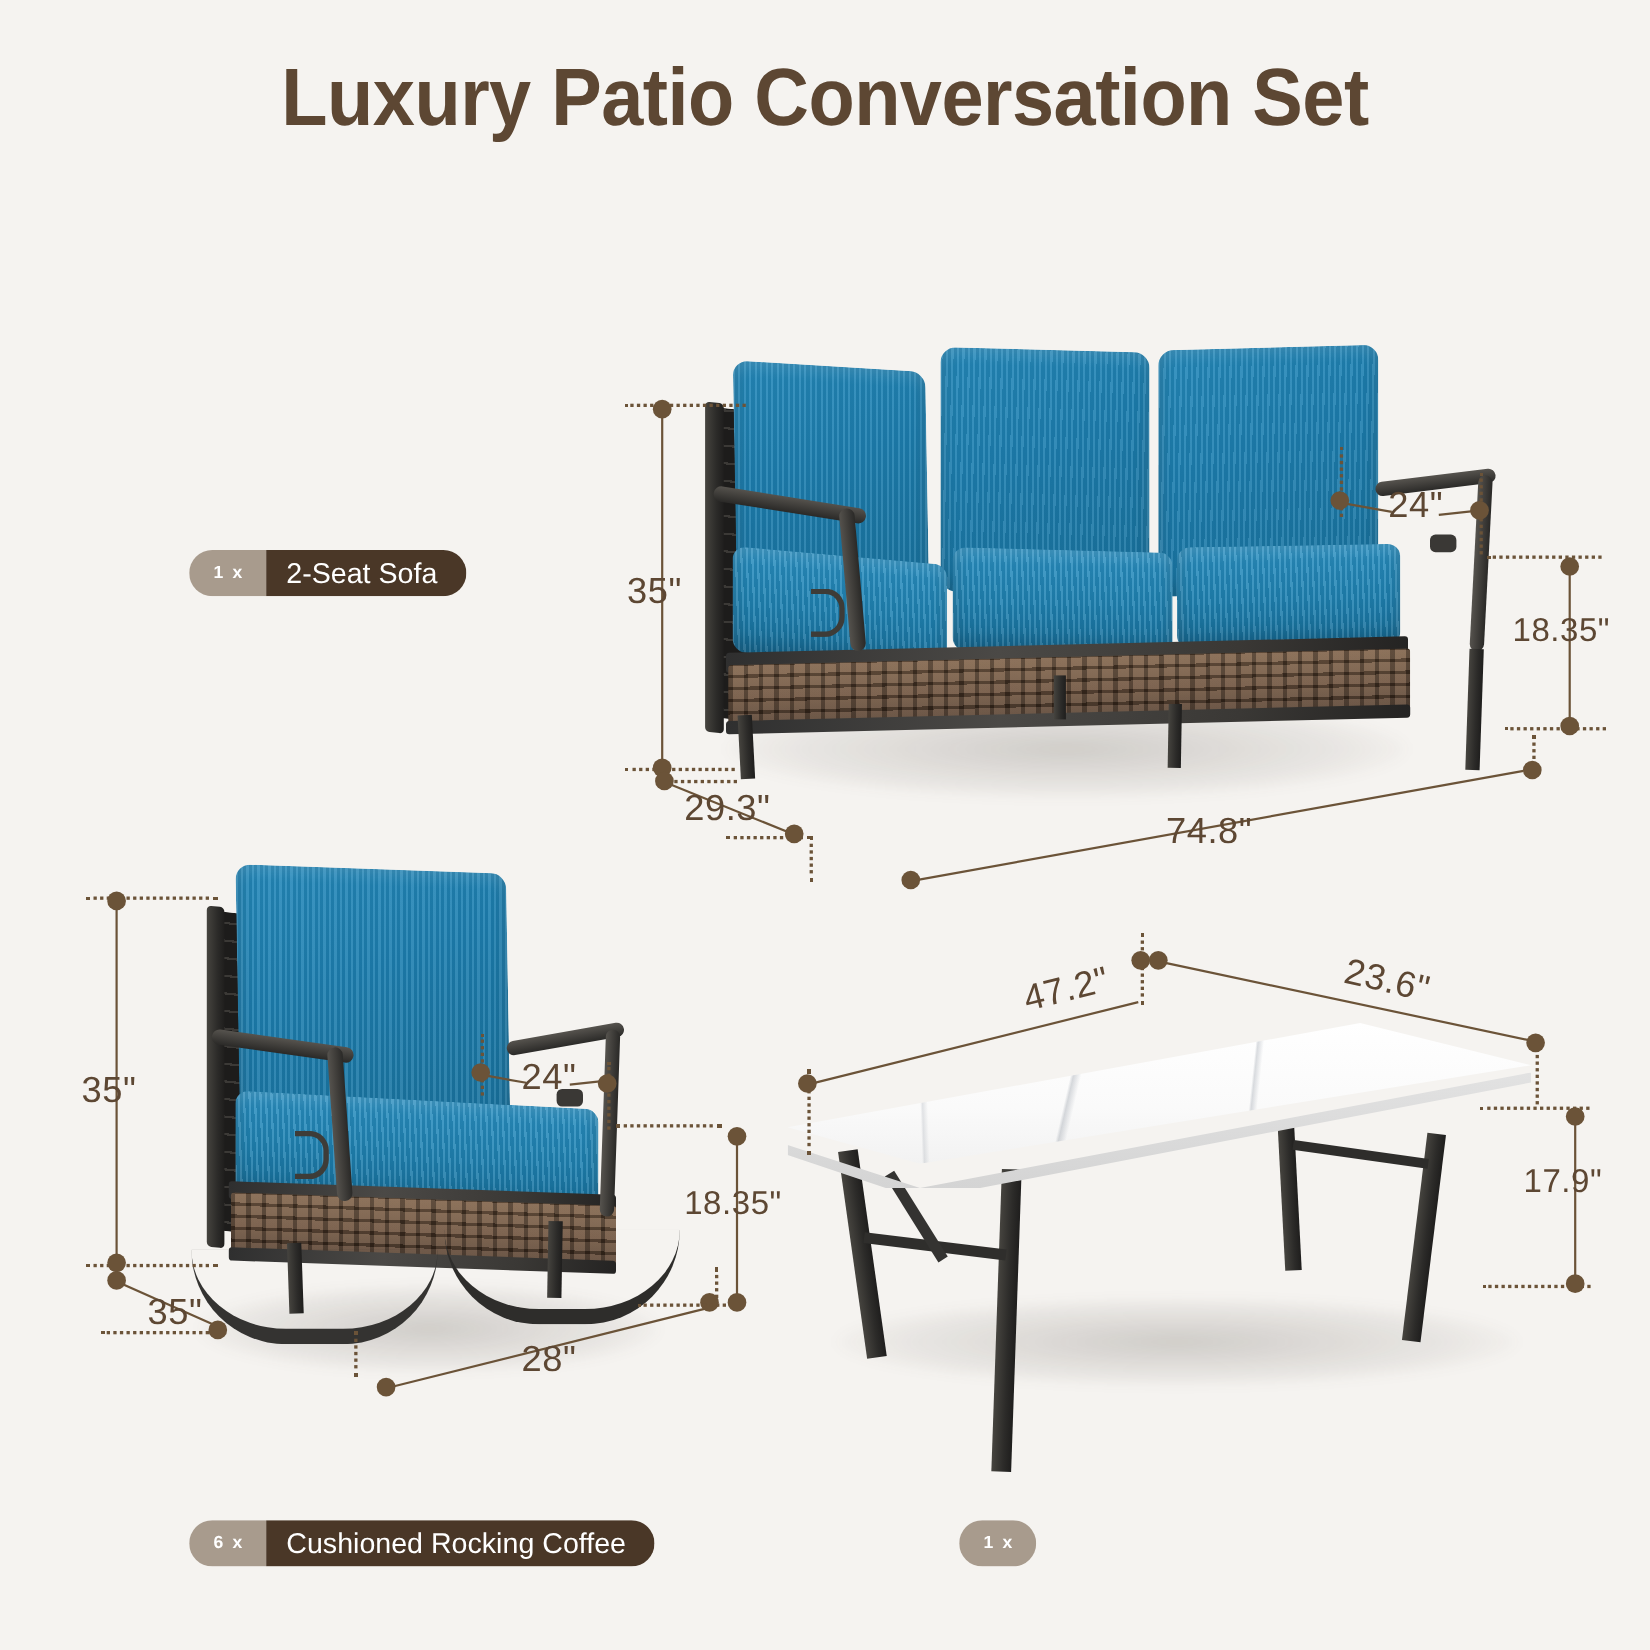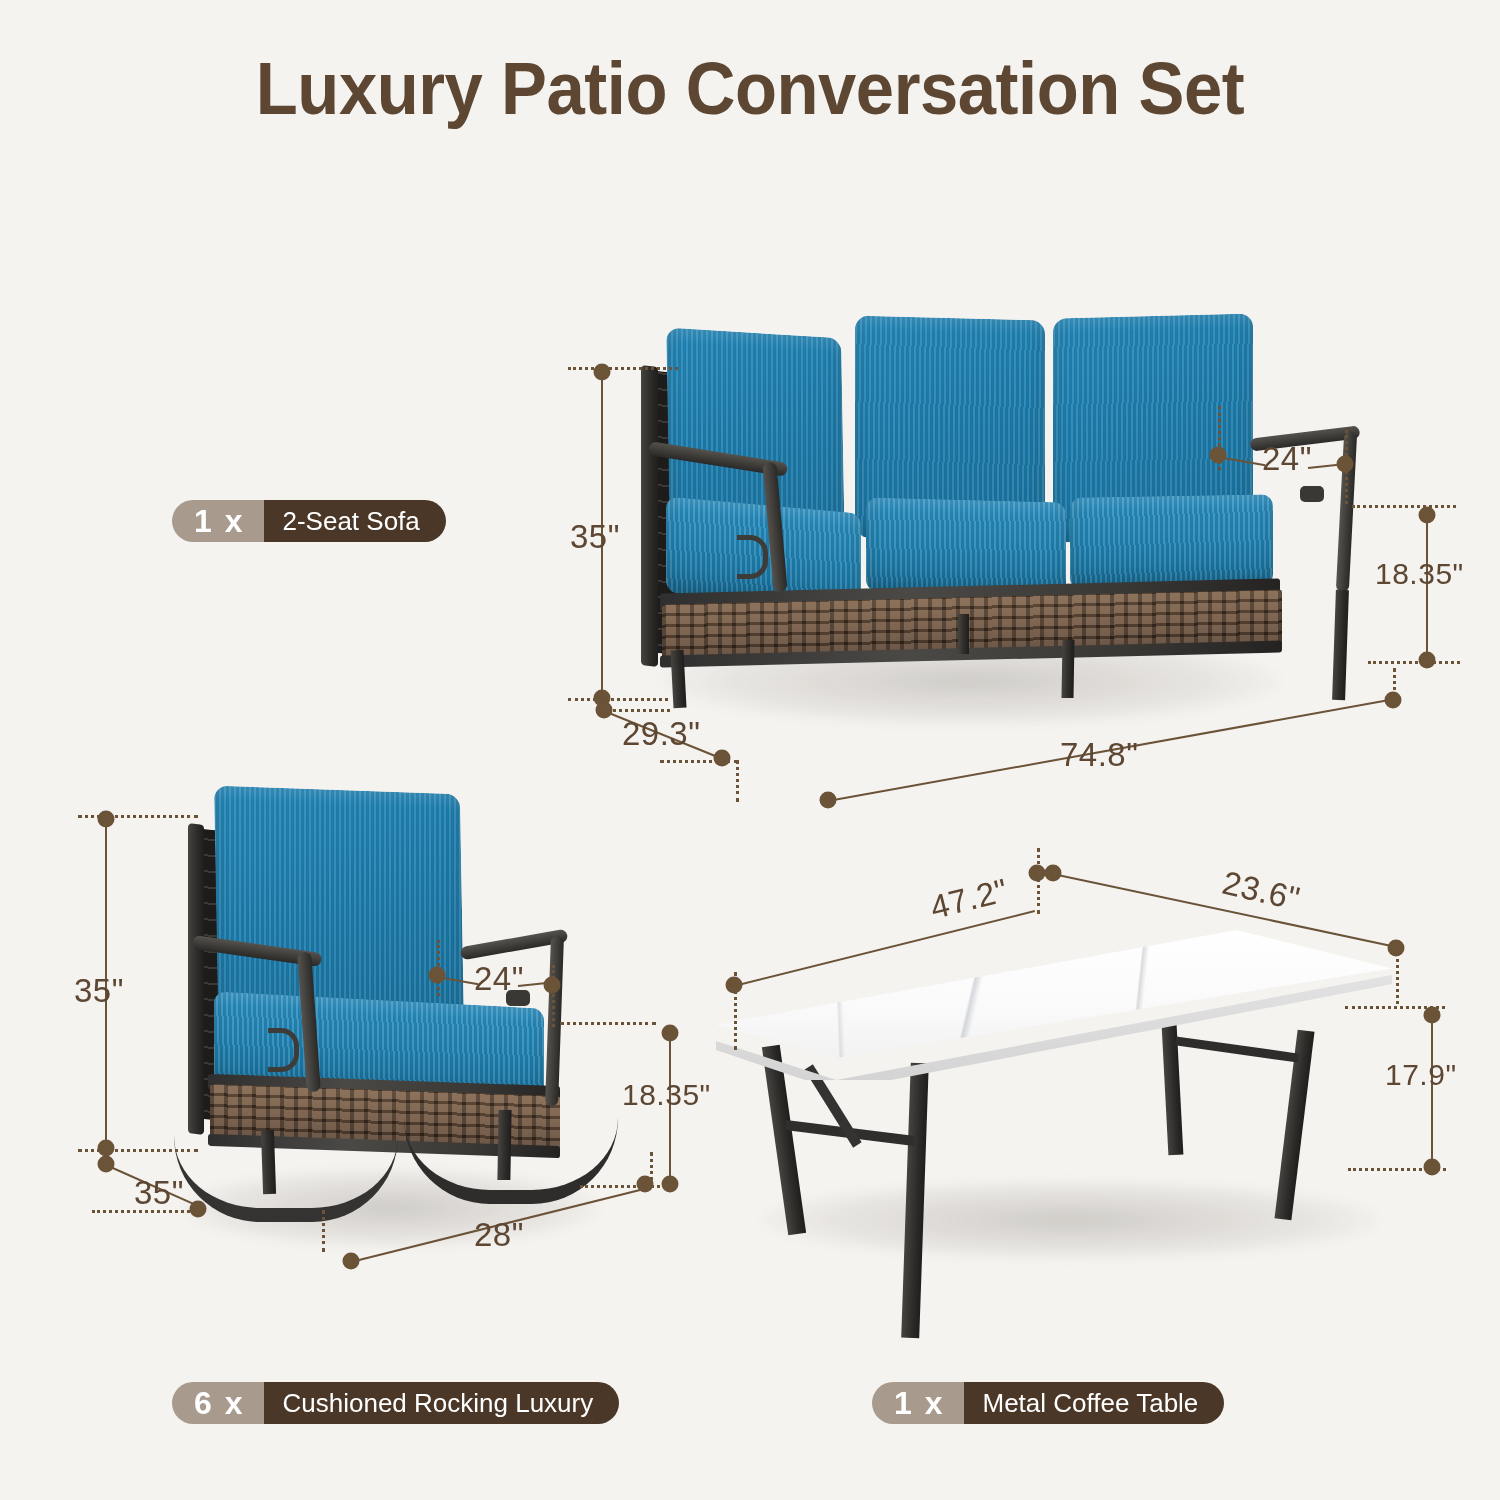--- a/index.html
+++ b/index.html
@@ -29,21 +29,21 @@
     position:absolute;
     display:flex;align-items:stretch;
     height:42px;
     border-radius:21px;
     overflow:hidden;
     font-family:"Liberation Sans", sans-serif;
   }
   .badge .qty{
     background:#a89b8d;
     color:#ffffff;
-    font-size:32px;font-weight:bold;
+    font-size:16px;font-weight:bold;
     display:flex;align-items:center;justify-content:center;
     padding:0 20px 0 22px;
     letter-spacing:2px;
   }
   .badge .lbl{
     background:#4a3727;
     color:#ffffff;
     font-size:26px;
     display:flex;align-items:center;
     padding:0 26px 0 18px;
@@ -245,21 +245,21 @@
     <div class="lead" style="left:560px;top:1022px;width:96px;"></div>
     <div class="lead" style="left:580px;top:1185px;width:86px;"></div>
     <div class="dim-line" style="left:670px;top:1034px;width:150px;transform:rotate(90deg);"></div>
     <div class="dim-dot" style="left:670px;top:1033px;"></div>
     <div class="dim-dot" style="left:670px;top:1184px;"></div>
     <div class="dim-text sm" style="left:622px;top:1078px;">18.35"</div>
   </div>
 
   <div class="badge" style="left:172px;top:1382px;">
     <div class="qty">6 x</div>
-    <div class="lbl">Cushioned Rocking Luxury</div>
+    <div class="lbl">Cushioned Rocking Coffee</div>
   </div>
 
   <div>
 
     <div class="shadow-blob" style="left:760px;top:1180px;width:620px;height:80px;"></div>
 
     <div class="metal-l" style="position:absolute;left:1286px;top:1030px;width:17px;height:190px;transform:rotate(7deg);"></div>
     <div class="metal-l" style="position:absolute;left:1165px;top:1025px;width:15px;height:130px;transform:rotate(-3deg);"></div>
     <div style="position:absolute;left:1175px;top:1045px;width:124px;height:9px;transform:rotate(8deg);background:#2e2d2b;"></div>
 
@@ -291,16 +291,15 @@
     <div class="lead" style="left:1345px;top:1006px;width:100px;"></div>
     <div class="lead" style="left:1348px;top:1168px;width:98px;"></div>
     <div class="dim-line" style="left:1432px;top:1016px;width:152px;transform:rotate(90deg);"></div>
     <div class="dim-dot" style="left:1432px;top:1015px;"></div>
     <div class="dim-dot" style="left:1432px;top:1167px;"></div>
     <div class="dim-text sm" style="left:1385px;top:1058px;">17.9"</div>
   </div>
 
   <div class="badge" style="left:872px;top:1382px;">
     <div class="qty">1 x</div>
-    <div class="lbl">Metal Coffee Table</div>
   </div>
 
 </div>
 
 </body></html>

